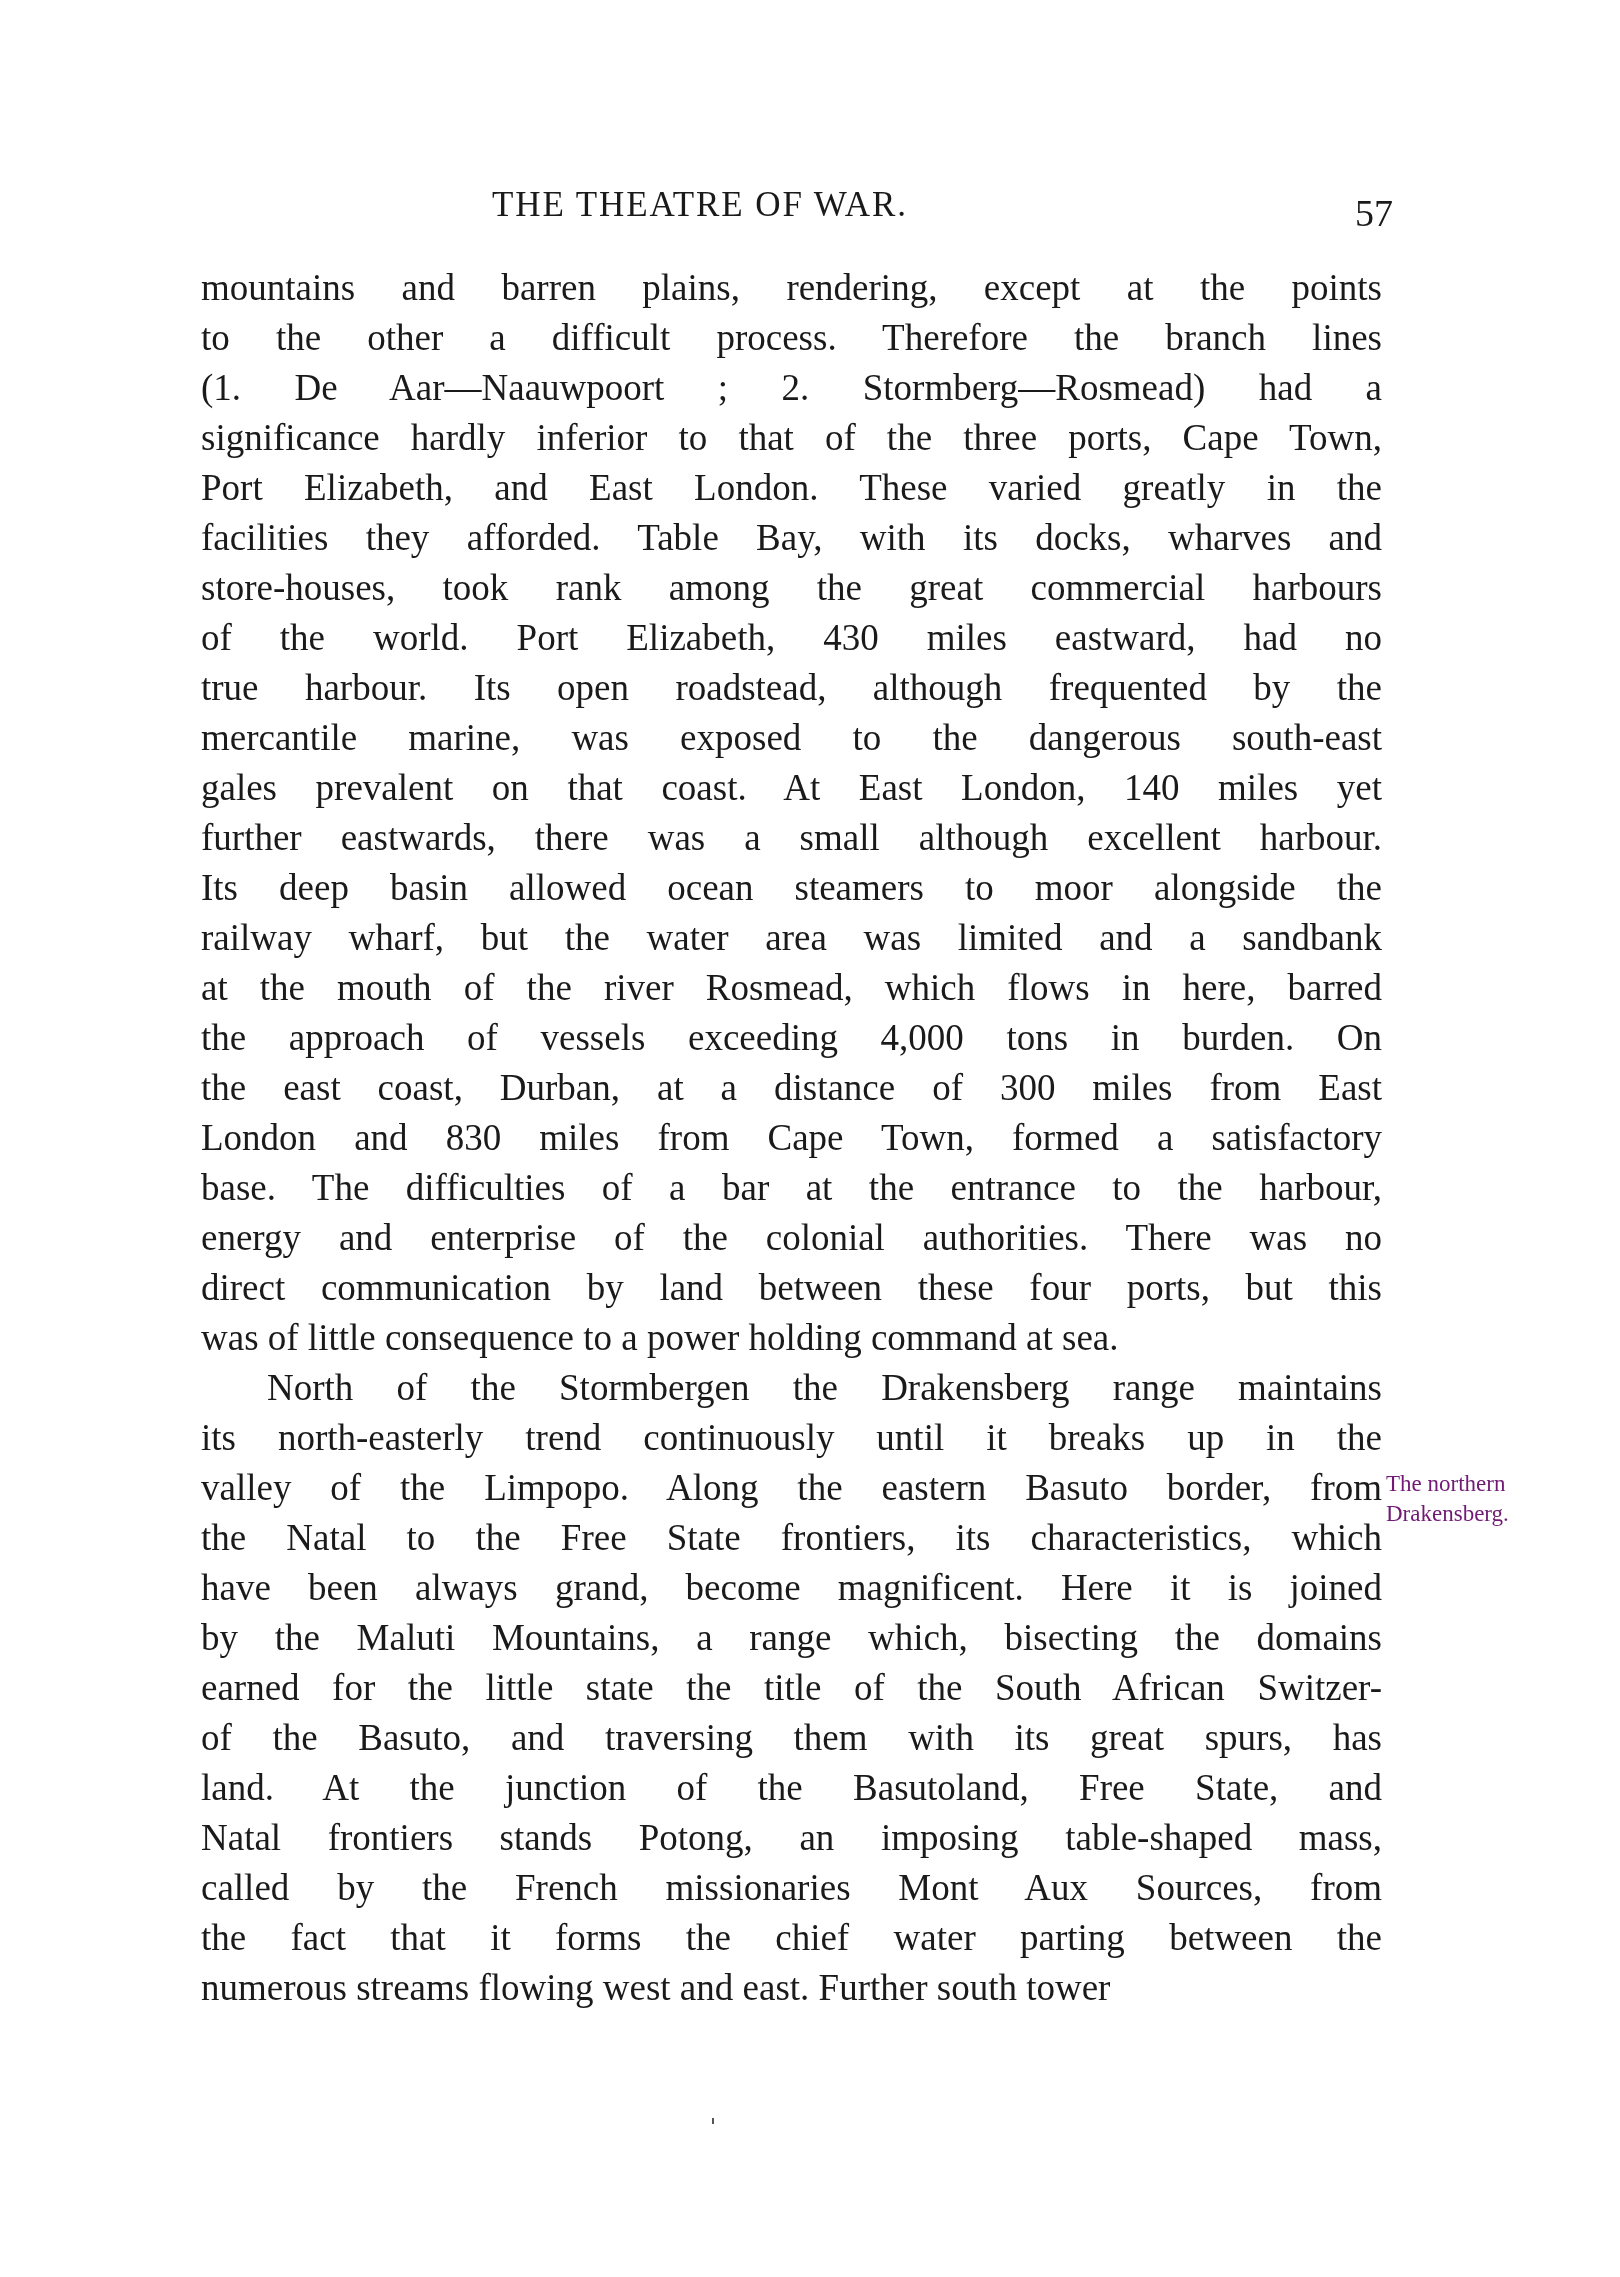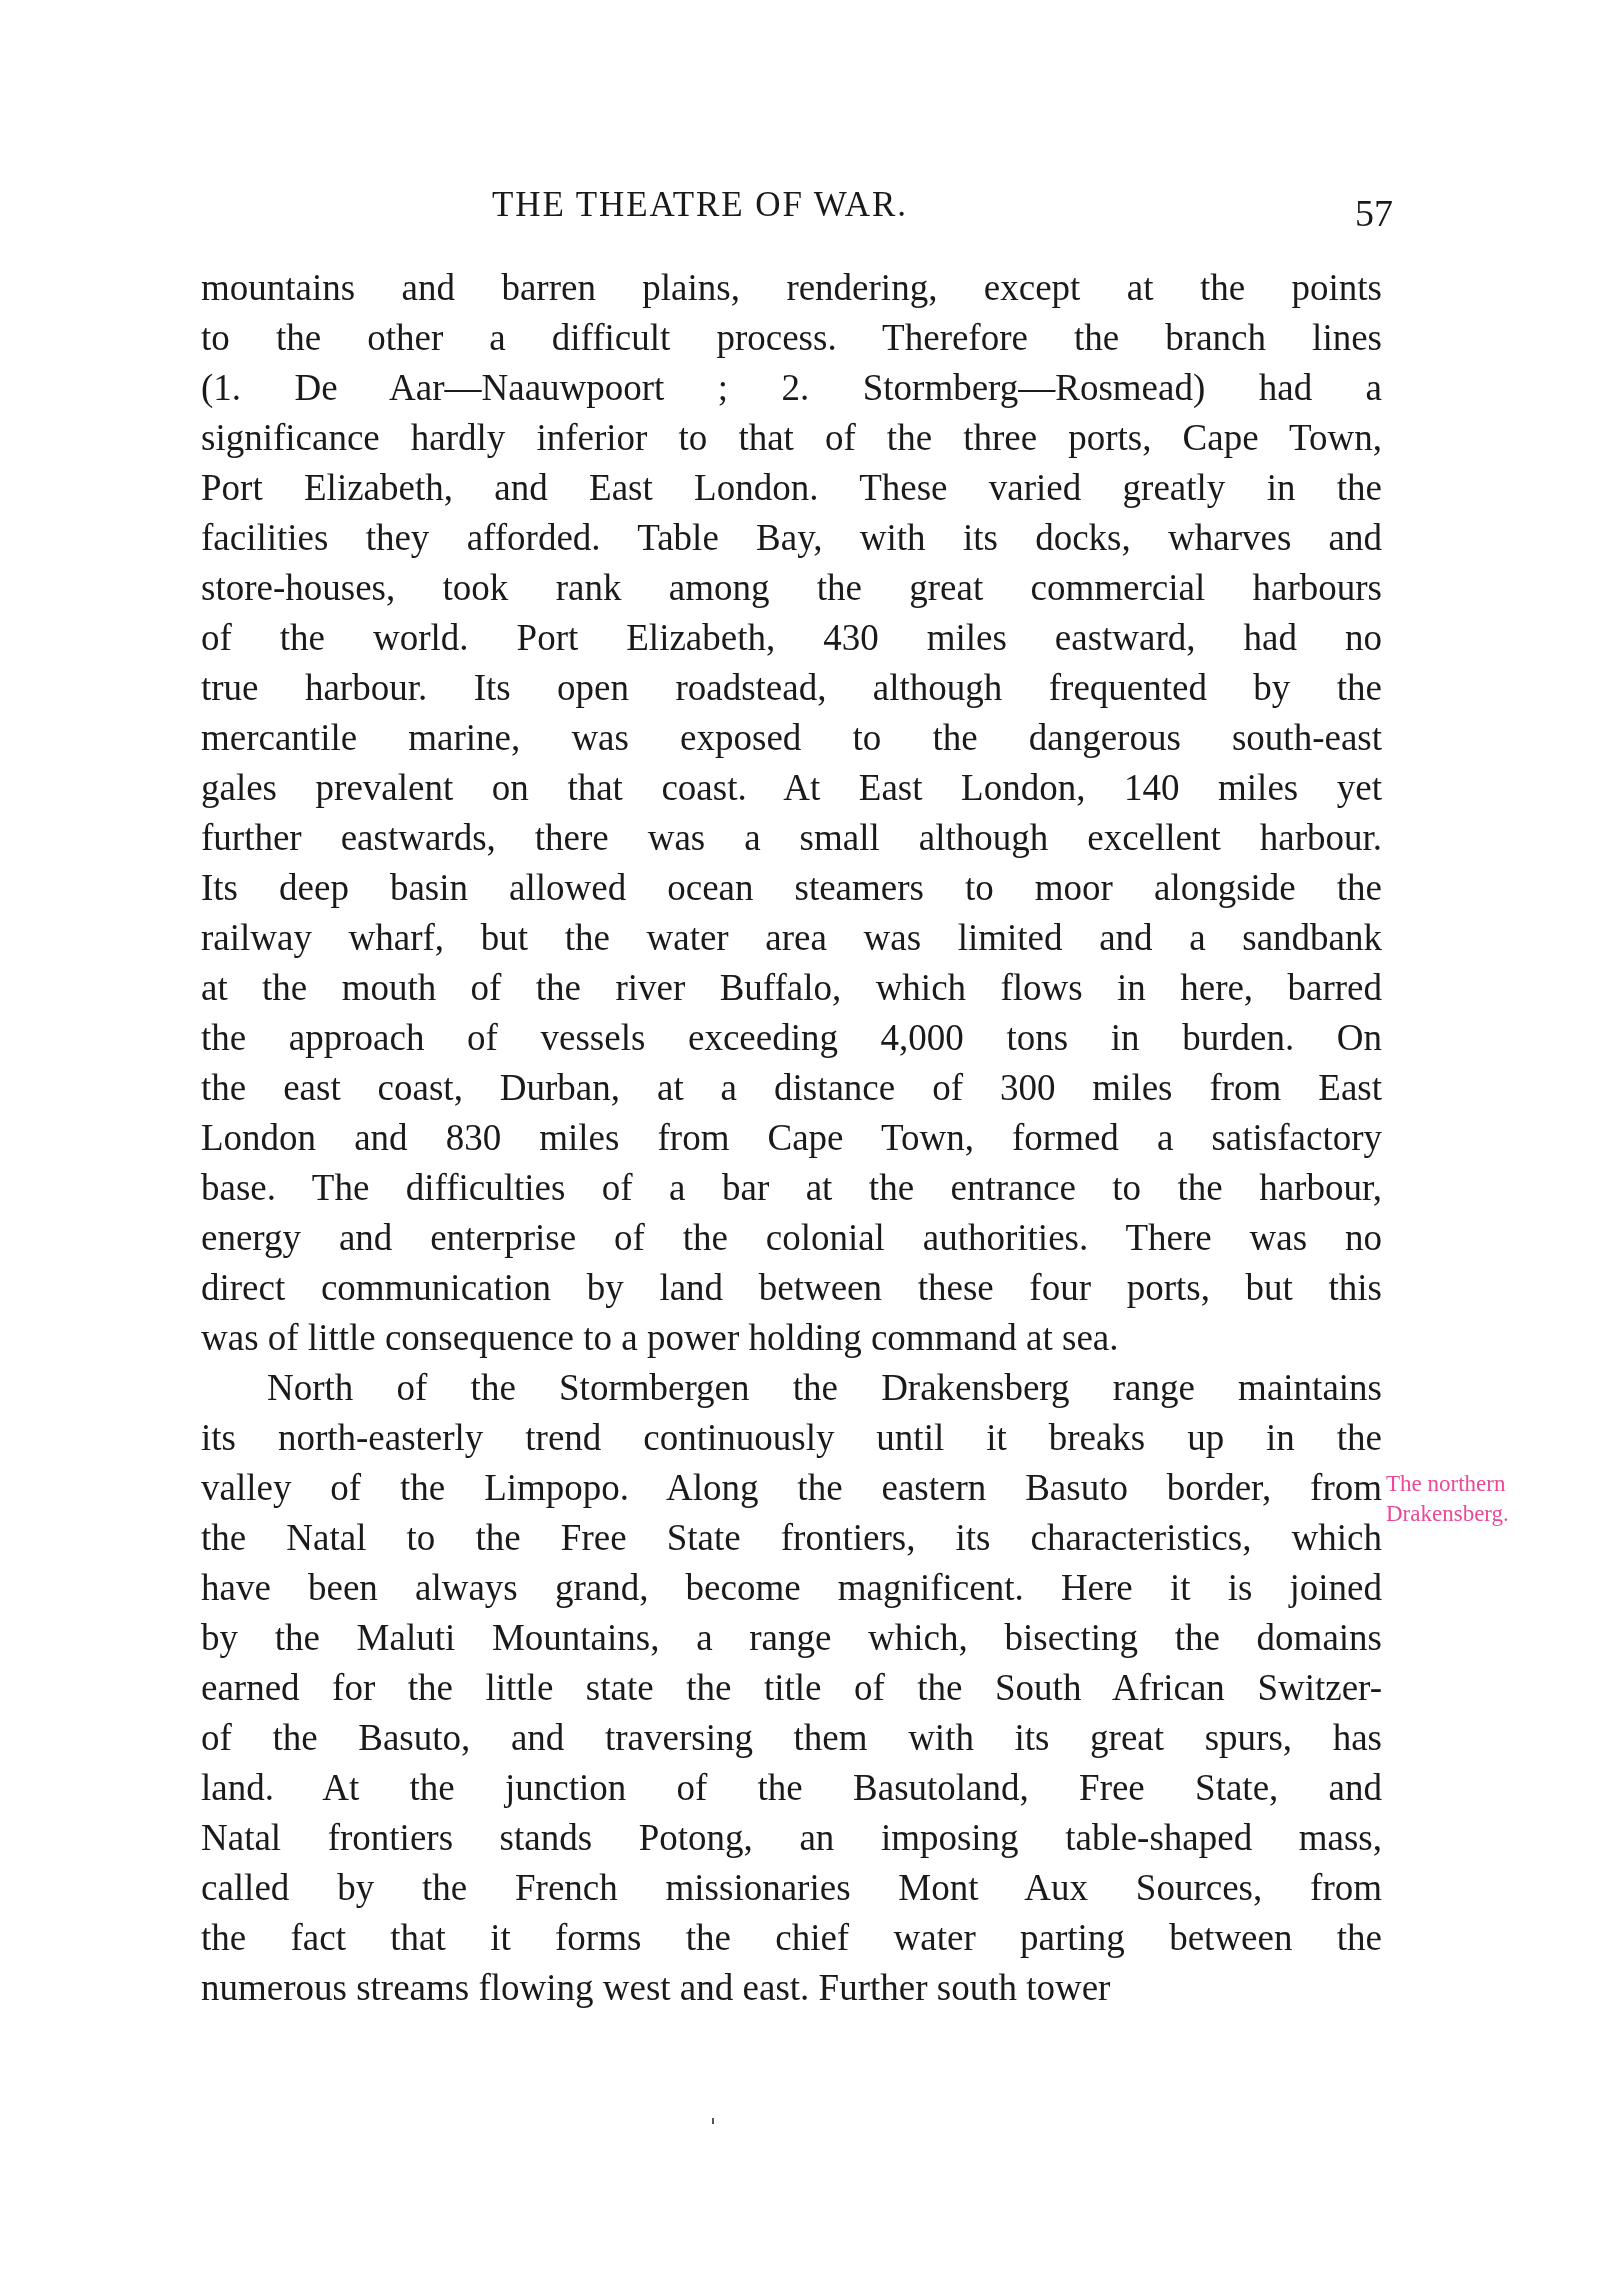--- a/index.html
+++ b/index.html
@@ -6,21 +6,21 @@
   body { width: 1620px; height: 2278px; position: relative; overflow: hidden;
          font-family: "Liberation Serif", "DejaVu Serif", serif; color: #1a1a1a; }
   .running-head { position: absolute; top: 185px; left: 0; width: 1288px; height: 57px; }
   .running-title { position: absolute; left: 492px; top: 0; font-size: 35px; letter-spacing: 1.9px; }
   .page-number { position: absolute; left: 1355px; top: 5.7px; font-size: 38px; }
   .body-text { position: absolute; left: 173px; top: 263px; width: 1209px; }
   .line { display: block; height: 50px; line-height: 50px; font-size: 37px;
           text-align: justify; text-align-last: justify; white-space: nowrap; margin-left: 28px; }
   .line.last { text-align-last: left; }
   .line.indent { padding-left: 66px; }
-  .margin-note { position: absolute; left: 1386px; top: 1469px; font-size: 23px; line-height: 30px; color: #ec4899; }
+  .margin-note { position: absolute; left: 1386px; top: 1469px; font-size: 23px; line-height: 30px; color: #701a75; }
   .margin-note span { display: block; }
   .speck { position: absolute; left: 712px; top: 2118px; width: 1.9px; height: 5.7px; background: #555; }
 </style>
 </head>
 <body>
 
 <div class="running-head">
   <span class="running-title">THE THEATRE OF WAR.</span>
   <span class="page-number">57</span>
 </div>
@@ -34,21 +34,21 @@
       <span class="line">Port Elizabeth, and East London. These varied greatly in the</span>
       <span class="line">facilities they afforded. Table Bay, with its docks, wharves and</span>
       <span class="line">store-houses, took rank among the great commercial harbours</span>
       <span class="line">of the world. Port Elizabeth, 430 miles eastward, had no</span>
       <span class="line">true harbour. Its open roadstead, although frequented by the</span>
       <span class="line">mercantile marine, was exposed to the dangerous south-east</span>
       <span class="line">gales prevalent on that coast. At East London, 140 miles yet</span>
       <span class="line">further eastwards, there was a small although excellent harbour.</span>
       <span class="line">Its deep basin allowed ocean steamers to moor alongside the</span>
       <span class="line">railway wharf, but the water area was limited and a sandbank</span>
-      <span class="line">at the mouth of the river Buffalo, which flows in here, barred</span>
+      <span class="line">at the mouth of the river Rosmead, which flows in here, barred</span>
       <span class="line">the approach of vessels exceeding 4,000 tons in burden. On</span>
       <span class="line">the east coast, Durban, at a distance of 300 miles from East</span>
       <span class="line">London and 830 miles from Cape Town, formed a satisfactory</span>
       <span class="line">base. The difficulties of a bar at the entrance to the harbour,</span>
       <span class="line">energy and enterprise of the colonial authorities. There was no</span>
       <span class="line">direct communication by land between these four ports, but this</span>
       <span class="line last">was of little consequence to a power holding command at sea.</span>
     </div>
     <div>
       <span class="line indent">North of the Stormbergen the Drakensberg range maintains</span>

